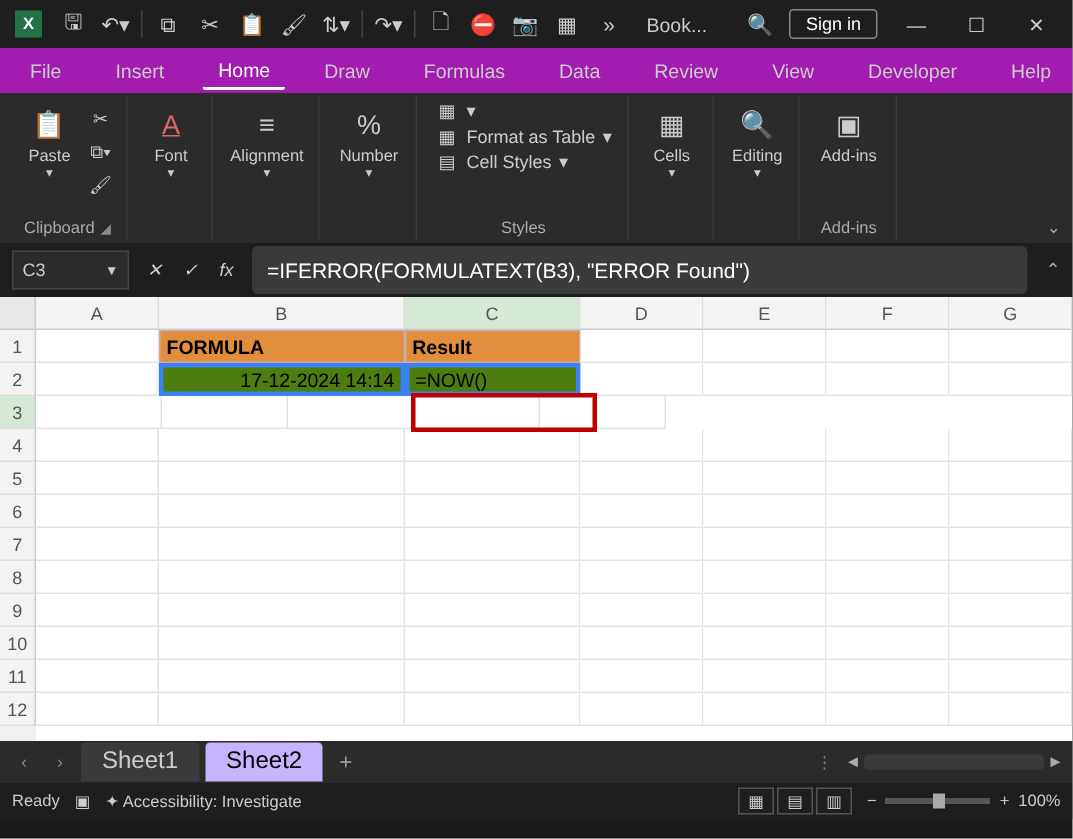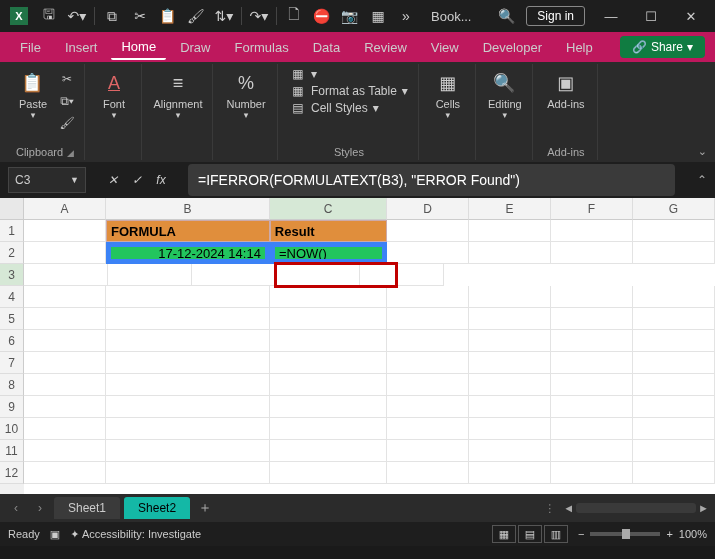--- a/index.html
+++ b/index.html
@@ -7,65 +7,65 @@
 .titlebar { height:32px; background:#1e1e1e; display:flex; align-items:center; padding:0 4px; }
 .titlebar .qat { display:flex; align-items:center; gap:2px; }
 .logo { width:18px; height:18px; background:#217346; margin:0 6px; position:relative; }
 .logo::after { content:"X"; position:absolute; top:50%; left:50%; transform:translate(-50%,-50%); font-size:11px; font-weight:bold; }
 .qat-btn { width:26px; height:26px; display:flex; align-items:center; justify-content:center; color:#ccc; font-size:14px; }
 .sep { width:1px; height:18px; background:#444; margin:0 2px; }
 .doc-title { margin-left:10px; color:#ccc; font-size:13px; }
 .win-controls { margin-left:auto; display:flex; align-items:center; gap:0; }
 .win-btn { width:40px; height:32px; display:flex; align-items:center; justify-content:center; color:#ccc; }
 .signin { border:1px solid #888; padding:2px 10px; font-size:12px; color:#fff; margin:0 6px; border-radius:3px; }
-.menubar { height:30px; background:#be185d; display:flex; align-items:center; padding:0 10px; gap:4px; }
+.menubar { height:30px; background:#a21caf; display:flex; align-items:center; padding:0 10px; gap:16px; }
 .menu-item { padding:4px 10px; color:#ccc; font-size:13px; border-radius:2px; }
 .menu-item.active { border-bottom:2px solid #fff; color:#fff; }
 .share-btn { margin-left:auto; background:#107c41; padding:4px 12px; border-radius:4px; font-size:12px; display:flex; align-items:center; gap:4px; }
 .ribbon { height:100px; background:#2b2b2b; display:flex; align-items:stretch; padding:2px 6px; gap:2px; position:relative; }
 .ribbon-group { display:flex; flex-direction:column; align-items:center; justify-content:space-between; padding:2px 6px 2px; border-right:1px solid #3a3a3a; }
 .ribbon-group:last-of-type { border-right:none; }
 .group-label { font-size:11px; color:#aaa; padding-top:2px; }
 .group-ctrls { display:flex; align-items:flex-start; gap:2px; height:72px; }
 .big-btn { display:flex; flex-direction:column; align-items:center; justify-content:flex-start; width:42px; height:70px; color:#ccc; font-size:11px; border-radius:3px; padding-top:2px; }
 .big-btn .ico { height:30px; display:flex; align-items:center; justify-content:center; font-size:18px; }
 .mini-col { display:flex; flex-direction:column; gap:2px; justify-content:center; height:70px; }
 .mini-btn { width:22px; height:20px; display:flex; align-items:center; justify-content:center; color:#ccc; font-size:12px; border-radius:2px; }
 .styles-list { display:flex; flex-direction:column; gap:1px; height:70px; justify-content:flex-start; }
 .style-row { display:flex; align-items:center; gap:5px; color:#ccc; font-size:12px; padding:1px 4px; border-radius:2px; white-space:nowrap; }
 .style-row .sico { width:16px; font-size:12px; text-align:center; }
 .collapse-caret { position:absolute; right:8px; bottom:4px; color:#aaa; font-size:11px; }
 .dlg-launch { font-size:9px; color:#888; margin-left:4px; }
-.formula-row { height:36px; background:#1e1e1e; display:flex; align-items:center; padding:4px 8px; gap:16px; }
+.formula-row { height:36px; background:#1e1e1e; display:flex; align-items:center; padding:4px 8px; gap:6px; }
 .name-box { width:78px; height:26px; background:#2b2b2b; border:1px solid #444; display:flex; align-items:center; padding:0 6px; color:#ccc; font-size:12px; justify-content:space-between; }
 .fx-btns { display:flex; gap:2px; }
 .fx-btn { width:22px; height:22px; display:flex; align-items:center; justify-content:center; color:#ccc; font-style:italic; font-size:12px; }
 .formula-input { flex:1; height:32px; background:#3a3a3a; border-radius:4px; display:flex; align-items:center; padding:0 10px; color:#fff; font-size:14px; }
 .expand-fx { color:#aaa; margin-left:6px; font-size:12px; }
 .grid-area { height:296px; background:#fff; color:#000; overflow:hidden; position:relative; display:flex; }
 .row-hdrs { width:24px; background:#f0f0f0; }
 .row-hdrs .corner { height:22px; background:#e8e8e8; border-bottom:1px solid #ccc; border-right:1px solid #ccc; }
 .row-hdrs .rh { height:22px; border-bottom:1px solid #ddd; border-right:1px solid #ccc; display:flex; align-items:center; justify-content:center; font-size:12px; color:#555; background:#f3f3f3; }
 .grid-main { flex:1; overflow:hidden; }
 .col-hdrs { display:flex; height:22px; }
 .col-hdrs .ch { width:84px; border-right:1px solid #ddd; border-bottom:1px solid #ccc; background:#f3f3f3; display:flex; align-items:center; justify-content:center; font-size:12px; color:#555; }
 .col-hdrs .ch.wide { width:168px; }
 .col-hdrs .ch.sel { background:#d6e8d6; }
 .gridbody { position:relative; }
 .grow { display:flex; height:22px; }
 .cell { width:84px; border-right:1px solid #e3e3e3; border-bottom:1px solid #e3e3e3; font-size:13px; padding:0 4px; display:flex; align-items:center; background:#fff; overflow:hidden; white-space:nowrap; }
 .cell.wide { width:168px; }
 .cell.hdr-orange { background:#e08e3c; font-weight:bold; color:#000; border:1px solid #caa; }
-.cell.green { background:#22c55e; border:5px solid #3b82f6;text-align:right; }
+.cell.green { background:#4d7c0f; border:3px solid #3b82f6;text-align:right; }
 .cell.right { justify-content:flex-end; }
 .active-outline { position:absolute; border:3px solid #c00000; pointer-events:none; }
 .sheet-tabs { height:28px; background:#2b2b2b; display:flex; align-items:center; padding:0 6px; gap:4px; }
 .nav-arrow { width:20px; height:20px; color:#888; display:flex; align-items:center; justify-content:center; font-size:12px; }
-.tab { padding:4px 14px; background:#3a3a3a; color:#ccc; font-size:12px; border-radius:3px 3px 0 0; }
-.tab.active { background:#14b8a6; color:#000; }
+.tab { padding:4px 14px; background:#3a3a3a; color:#ccc; font-size:16px; border-radius:3px 3px 0 0; }
+.tab.active { background:#c4b5fd; color:#000; }
 .tab-add { width:22px; color:#aaa; text-align:center; font-size:14px; }
 .track { margin-left:auto; display:flex; align-items:center; gap:6px; color:#888; font-size:11px; }
 .dots { letter-spacing:2px; }
 .mini-scroll { display:flex; gap:2px; align-items:center; }
 .hscroll-btn { color:#aaa; font-size:11px; }
 .statusbar { height:24px; background:#1e1e1e; display:flex; align-items:center; padding:0 8px; font-size:11px; color:#ccc; gap:10px; }
 .statusbar .spacer { flex:1; }
 .views { display:flex; gap:2px; }
 .view-btn { width:24px; height:18px; border:1px solid #555; display:flex; align-items:center; justify-content:center; font-size:11px; color:#ccc; }
 .zoom { display:flex; align-items:center; gap:6px; }

